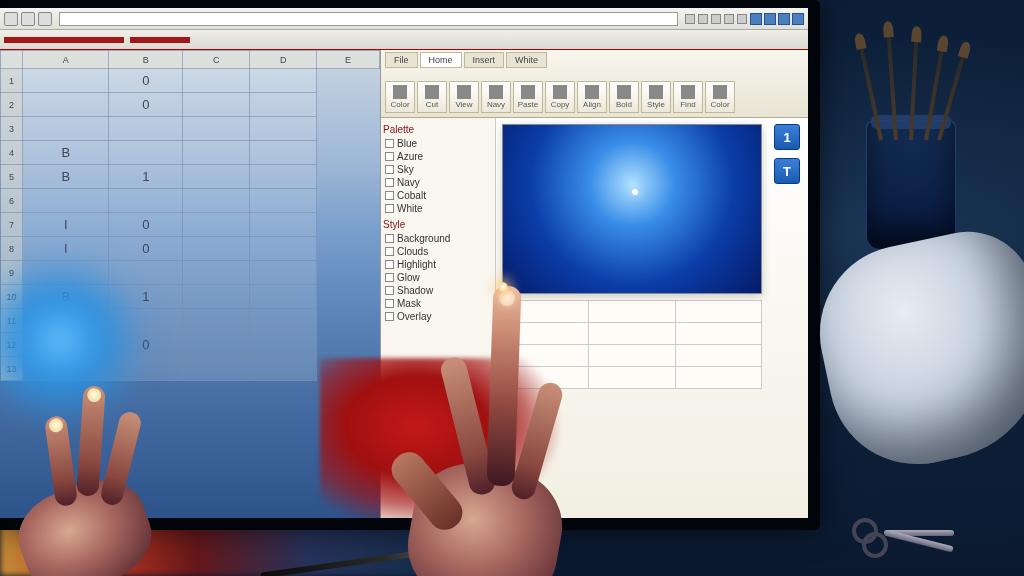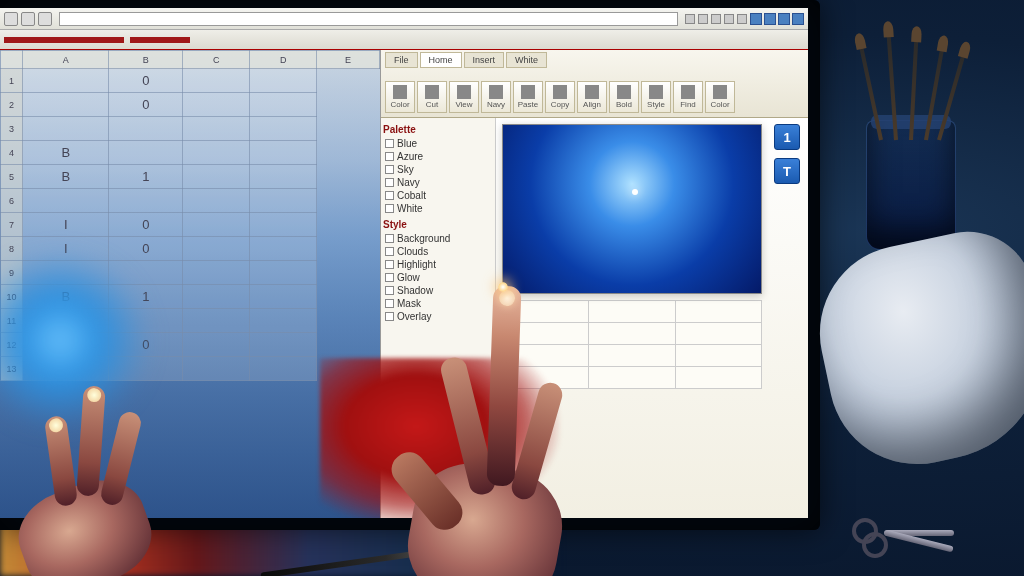--- a/index.html
+++ b/index.html
@@ -38,21 +38,21 @@
 .ribbon{background:linear-gradient(#f8f6ee,#e8e4d4);border-bottom:1px solid #b0a888;padding:2px 4px}
 .ribbon-row{display:flex;gap:2px;margin-bottom:2px}
 .ribbon-btn{background:linear-gradient(#fff,#ece8d8);border:1px solid #c0b898;height:32px;min-width:30px;display:flex;flex-direction:column;align-items:center;justify-content:center;color:#555;font-size:8px;padding:0 3px}
 .ribbon-btn .ico{width:14px;height:14px;background:#888;margin-bottom:1px}
 .ribbon-tabs{display:flex;gap:2px;margin-bottom:13px}
 .ribbon-tab{padding:2px 8px;background:#e8e4d4;border:1px solid #c0b898;font-size:9px;color:#444}
 .ribbon-tab.active{background:#fff}
 
 .office-body{flex:1;display:flex;overflow:hidden}
 .list-panel{width:115px;background:#f8f6ef;border-right:1px solid #ccc;padding:2px;overflow:hidden}
-.list-panel .grp{color:#8a1010;font-weight:bold;font-size:10px;margin:4px 0 2px}
+.list-panel .grp{color:#8a1010;font-weight:normal;font-size:10px;margin:4px 0 2px}
 .list-panel .item{display:flex;align-items:center;gap:3px;padding:1px 2px;color:#333;font-size:10px}
 .list-panel .item .sq{width:9px;height:9px;border:1px solid #888;background:#fff}
 
 .canvas-panel{flex:1;position:relative;background:linear-gradient(#fff,#f2efe2);padding:6px}
 .preview{width:260px;height:170px;background:radial-gradient(circle at 50% 35%,#aee1ff 0%,#3a8de8 25%,#0a3da8 60%,#041a68 100%);border:1px solid #888;position:relative;box-shadow:0 2px 8px rgba(0,0,0,.2)}
 .preview .dot{position:absolute;left:50%;top:38%;width:6px;height:6px;background:#fff;border-radius:50%;box-shadow:0 0 10px #fff}
 .side-btns{position:absolute;right:8px;top:6px;display:flex;flex-direction:column;gap:8px}
 .side-btn{width:26px;height:26px;background:linear-gradient(#3a80d8,#1a5ab0);border:1px solid #0a3a80;border-radius:3px;color:#fff;display:flex;align-items:center;justify-content:center;font-size:13px;font-weight:bold}
 
 .lower-table{margin-top:6px;width:260px}

